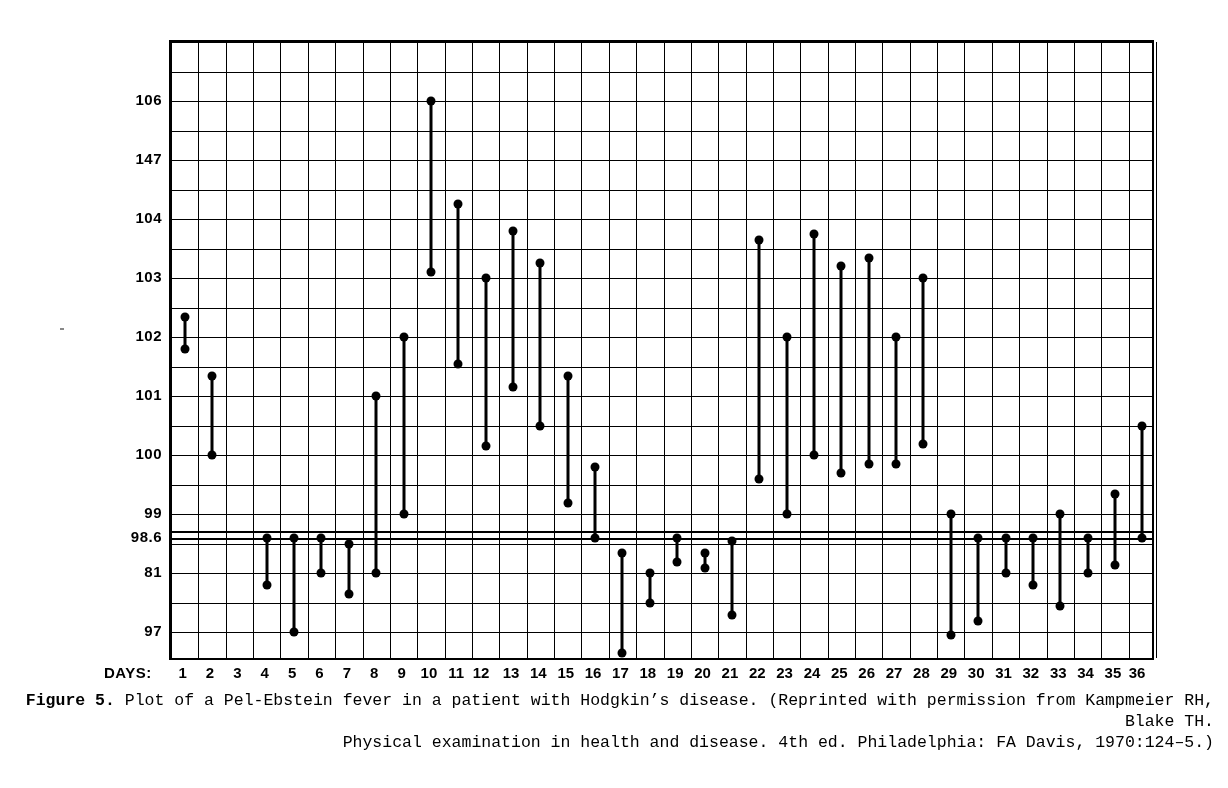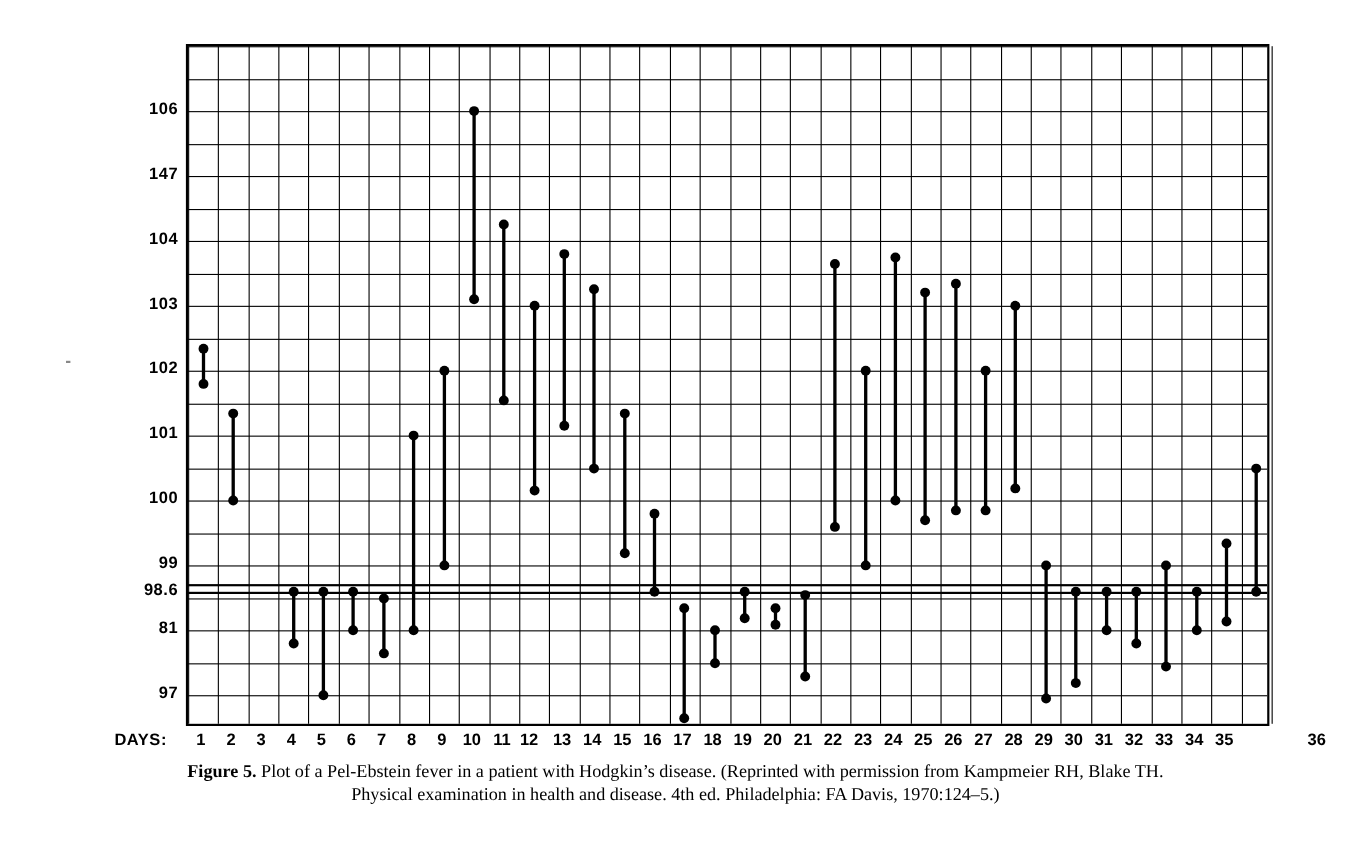--- a/index.html
+++ b/index.html
@@ -120,24 +120,24 @@
     background: #000;
     transform: translate(-50%, -50%);
   }
 
   
   #caption {
     position: absolute;
     left: 14px;
     top: 690px;
     width: 1200px;
-    font-family: Liberation Serif, serif;
+    font-family: Liberation Mono, monospace;
     font-size: 16.5px;
     line-height: 1.28;
-    text-align: center;
+    text-align: right;
   }
   #caption b { font-weight: bold; }
   .cap-line { display: block; }
 
   
   #speck {
     position: absolute;
     left: 60px;
     top: 328px;
     width: 4px;
@@ -366,21 +366,21 @@
         <div class="xlabel" style="left: 697.708px;">26</div>
         <div class="xlabel" style="left: 725.069px;">27</div>
         <div class="xlabel" style="left: 752.431px;">28</div>
         <div class="xlabel" style="left: 779.792px;">29</div>
         <div class="xlabel" style="left: 807.153px;">30</div>
         <div class="xlabel" style="left: 834.514px;">31</div>
         <div class="xlabel" style="left: 861.875px;">32</div>
         <div class="xlabel" style="left: 889.236px;">33</div>
         <div class="xlabel" style="left: 916.597px;">34</div>
         <div class="xlabel" style="left: 943.958px;">35</div>
-        <div class="xlabel" style="left: 1028px;">36</div>
+        <div class="xlabel" style="left: 968px;">36</div>
       </div>
 
     <div id="days-label">DAYS:</div>
 
   </div>
 
   <div id="caption">
     <span class="cap-line">
       <b>Figure 5.</b>
       <span>Plot of a Pel-Ebstein fever in a patient with Hodgkin’s disease. (Reprinted with permission from Kampmeier RH, Blake TH.</span>

